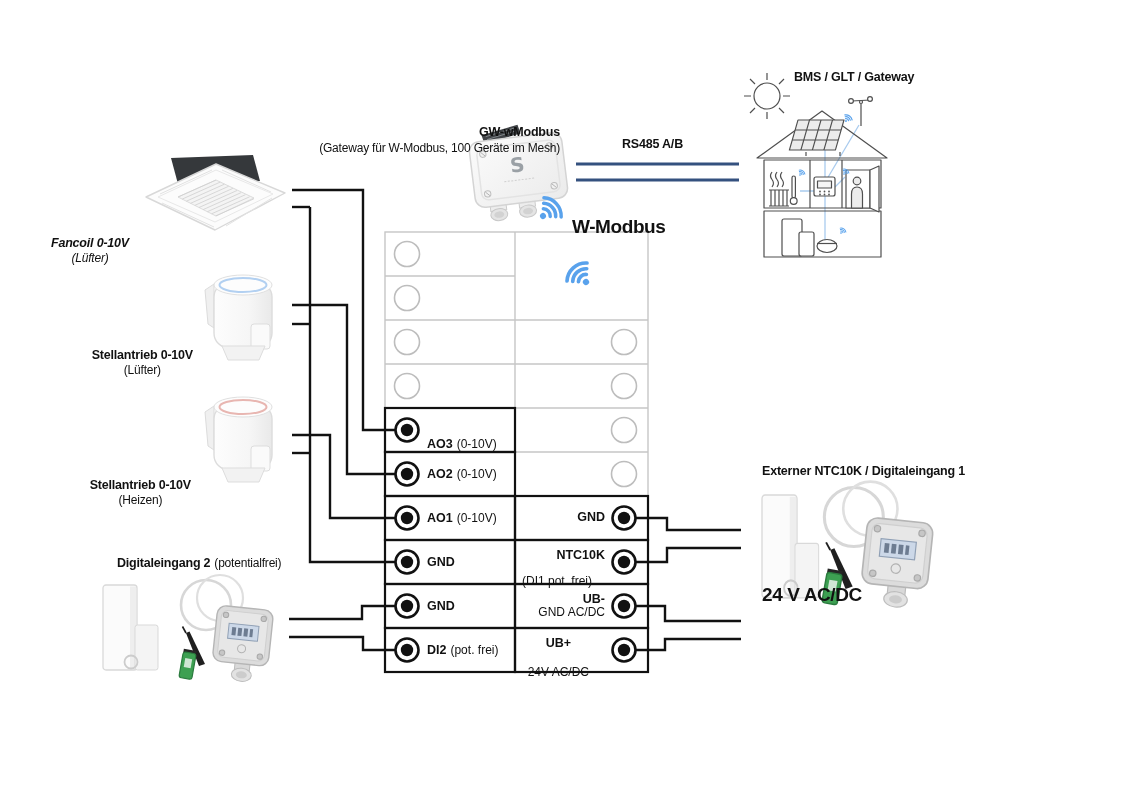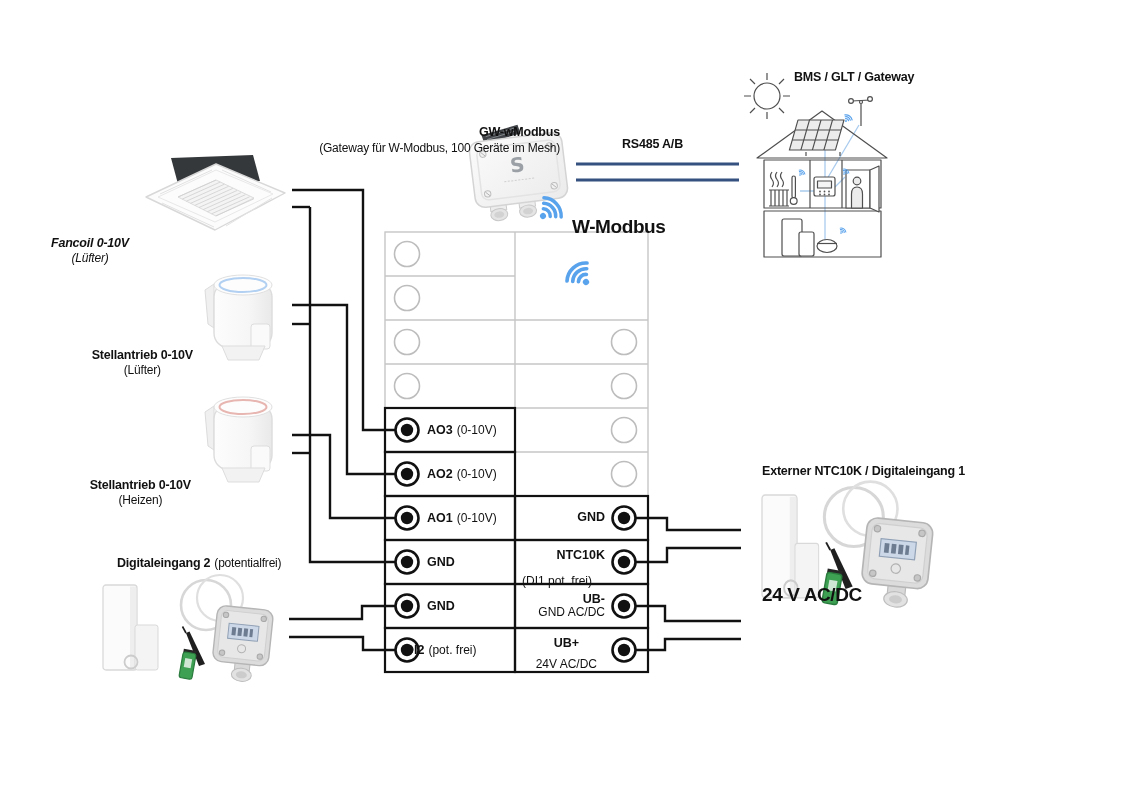--- a/index.html
+++ b/index.html
@@ -308,49 +308,49 @@
   <div class="r">(Lüfter)</div>
 </div>
 <div class="lbl ra" style="right:941px;top:430px;">
   <div class="b">Stellantrieb 0-10V</div>
   <div class="r">(Heizen)</div>
 </div>
 <div class="lbl" style="left:117px;top:556px;">
   <span class="b">Digitaleingang 2</span><span class="sub">(potentialfrei)</span>
 </div>
 
-<div class="cell" style="left:427px;top:421px;">
+<div class="cell" style="left:427px;top:435px;">
   <span class="b">AO3</span><span class="sub">(0-10V)</span>
 </div>
 <div class="cell" style="left:427px;top:465px;">
   <span class="b">AO2</span><span class="sub">(0-10V)</span>
 </div>
 <div class="cell" style="left:427px;top:509px;">
   <span class="b">AO1</span><span class="sub">(0-10V)</span>
 </div>
 <div class="cell" style="left:427px;top:553px;">
   <span class="b">GND</span>
 </div>
 <div class="cell" style="left:427px;top:597px;">
   <span class="b">GND</span>
 </div>
-<div class="cell" style="left:405px;top:641px;">
+<div class="cell" style="left:427px;top:641px;">
   <span class="b">DI2</span><span class="sub">(pot. frei)</span>
 </div>
 
 <div class="cell2" style="right:527px;top:511px;">
   <div class="b">GND</div>
 
 </div>
 <div class="cell2" style="right:527px;top:549px;">
   <div class="b">NTC10K</div>
   <div class="sub" style="margin:13px">(DI1 pot. frei)</div>
 </div>
 <div class="cell2" style="right:527px;top:593px;">
   <div class="b">UB-</div>
   <div class="sub" style="margin:0">GND AC/DC</div>
 </div>
 <div class="cell2" style="right:527px;top:637px;text-align:center;">
   <div class="b">UB+</div>
-  <div class="sub" style="margin:8px">24V AC/DC</div>
+  <div class="sub" style="margin:16px">24V AC/DC</div>
 </div>
 
 </div>
 
 </body></html>

